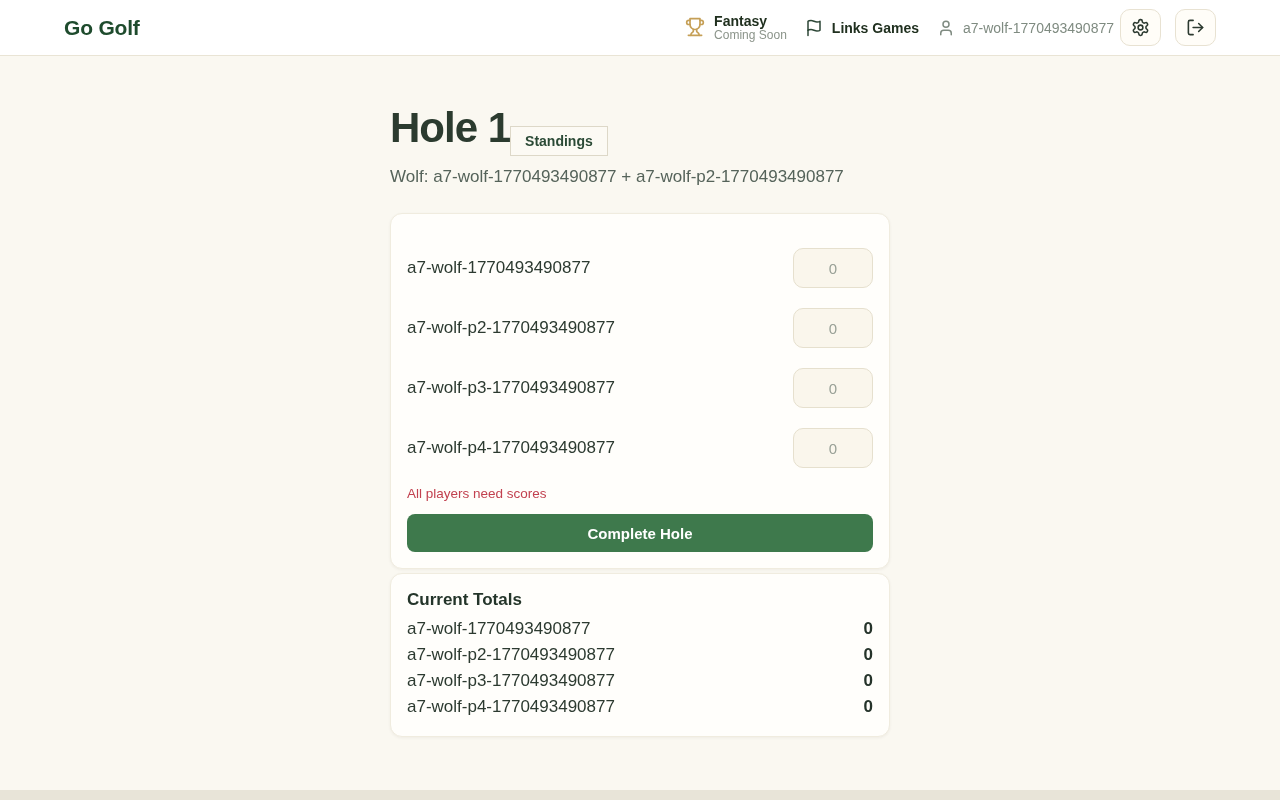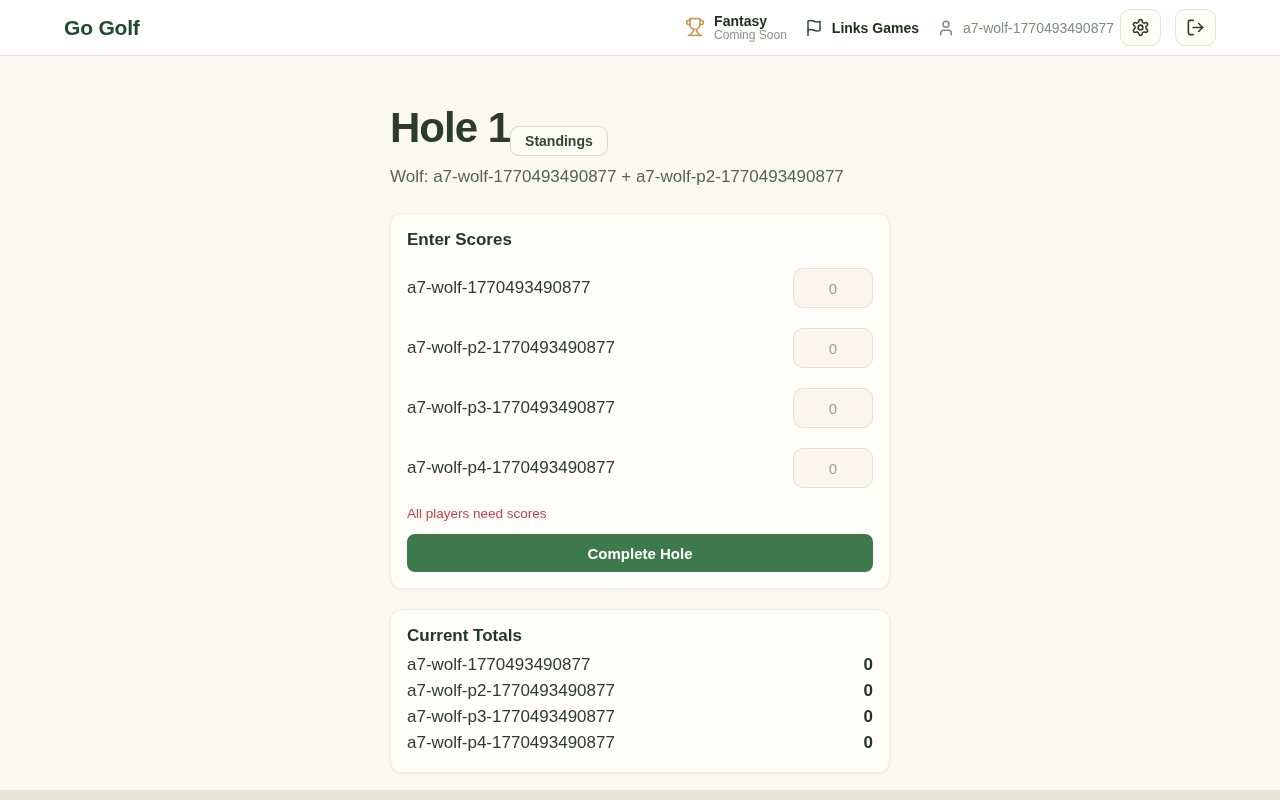--- a/index.html
+++ b/index.html
@@ -66,35 +66,35 @@
   }
   .standings-btn {
     margin-top: 21px;
     padding: 6px 14px;
     font-size: 14px;
     font-weight: bold;
     font-family: "Liberation Sans", sans-serif;
     color: #2b4a36;
     background: #fcfaf4;
     border: 1px solid #ddd8c8;
-    border-radius: 9px;
+    border-radius: 0;
     cursor: pointer;
   }
   .page-subtitle { margin-top: 11px; font-size: 17px; color: #55635a; }
 
   
   .card {
     background: #fffefb;
     border: 1px solid #f0ecdf;
     border-radius: 12px;
     box-shadow: 0 1px 3px rgba(60,55,40,0.06);
     padding: 16px;
   }
   .card-scores { margin-top: 26px; }
-  .card-totals { margin-top: 20px; }
+  .card-totals { margin-top: 4px; }
   .card-heading { margin: 0; font-size: 17px; font-weight: bold; color: #24352a; }
 
   .score-row {
     display: flex; justify-content: space-between; align-items: center;
     margin-top: 20px; height: 40px;
   }
   .score-row:first-of-type { margin-top: 18px; }
   .player-name { font-size: 17px; color: #2c3a30; }
   .score-input {
     width: 80px; height: 40px;
@@ -205,21 +205,20 @@
 </header>
 
 <main class="main">
   <div class="title-row">
     <h1 class="page-title">Hole 1</h1>
     <button class="standings-btn">Standings</button>
   </div>
   <div class="page-subtitle">Wolf: a7-wolf-1770493490877 + a7-wolf-p2-1770493490877</div>
 
   <section class="card card-scores">
-    <h2 class="card-heading">Enter Scores</h2>
 
     <div class="score-row">
       <span class="player-name">a7-wolf-1770493490877</span>
       <input class="score-input" type="text" placeholder="0" style="">
     </div>
     <div class="score-row">
       <span class="player-name">a7-wolf-p2-1770493490877</span>
       <input class="score-input" type="text" placeholder="0" style="">
     </div>
     <div class="score-row">

